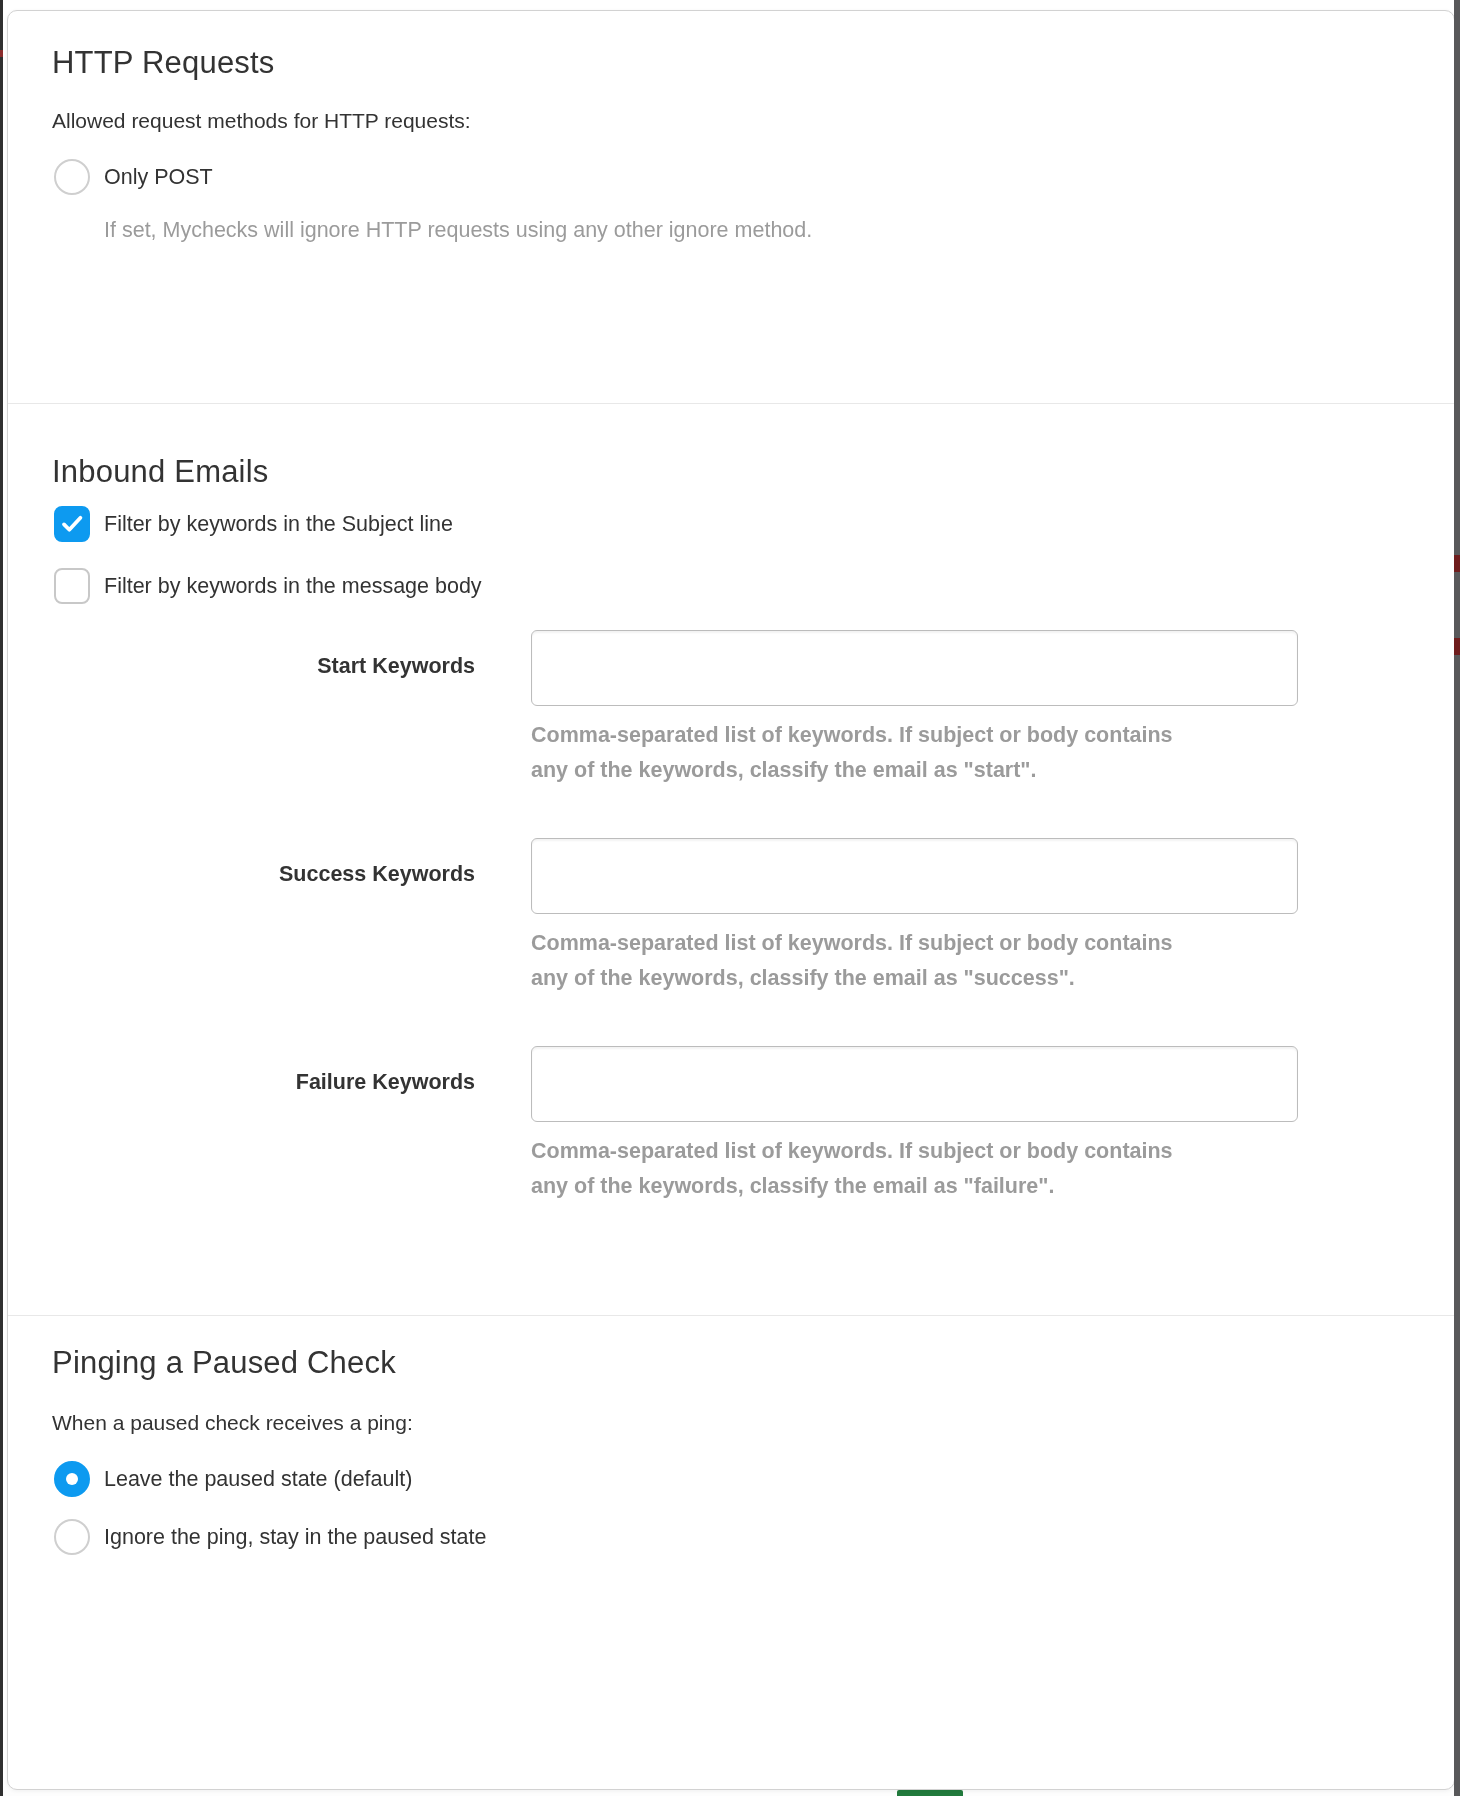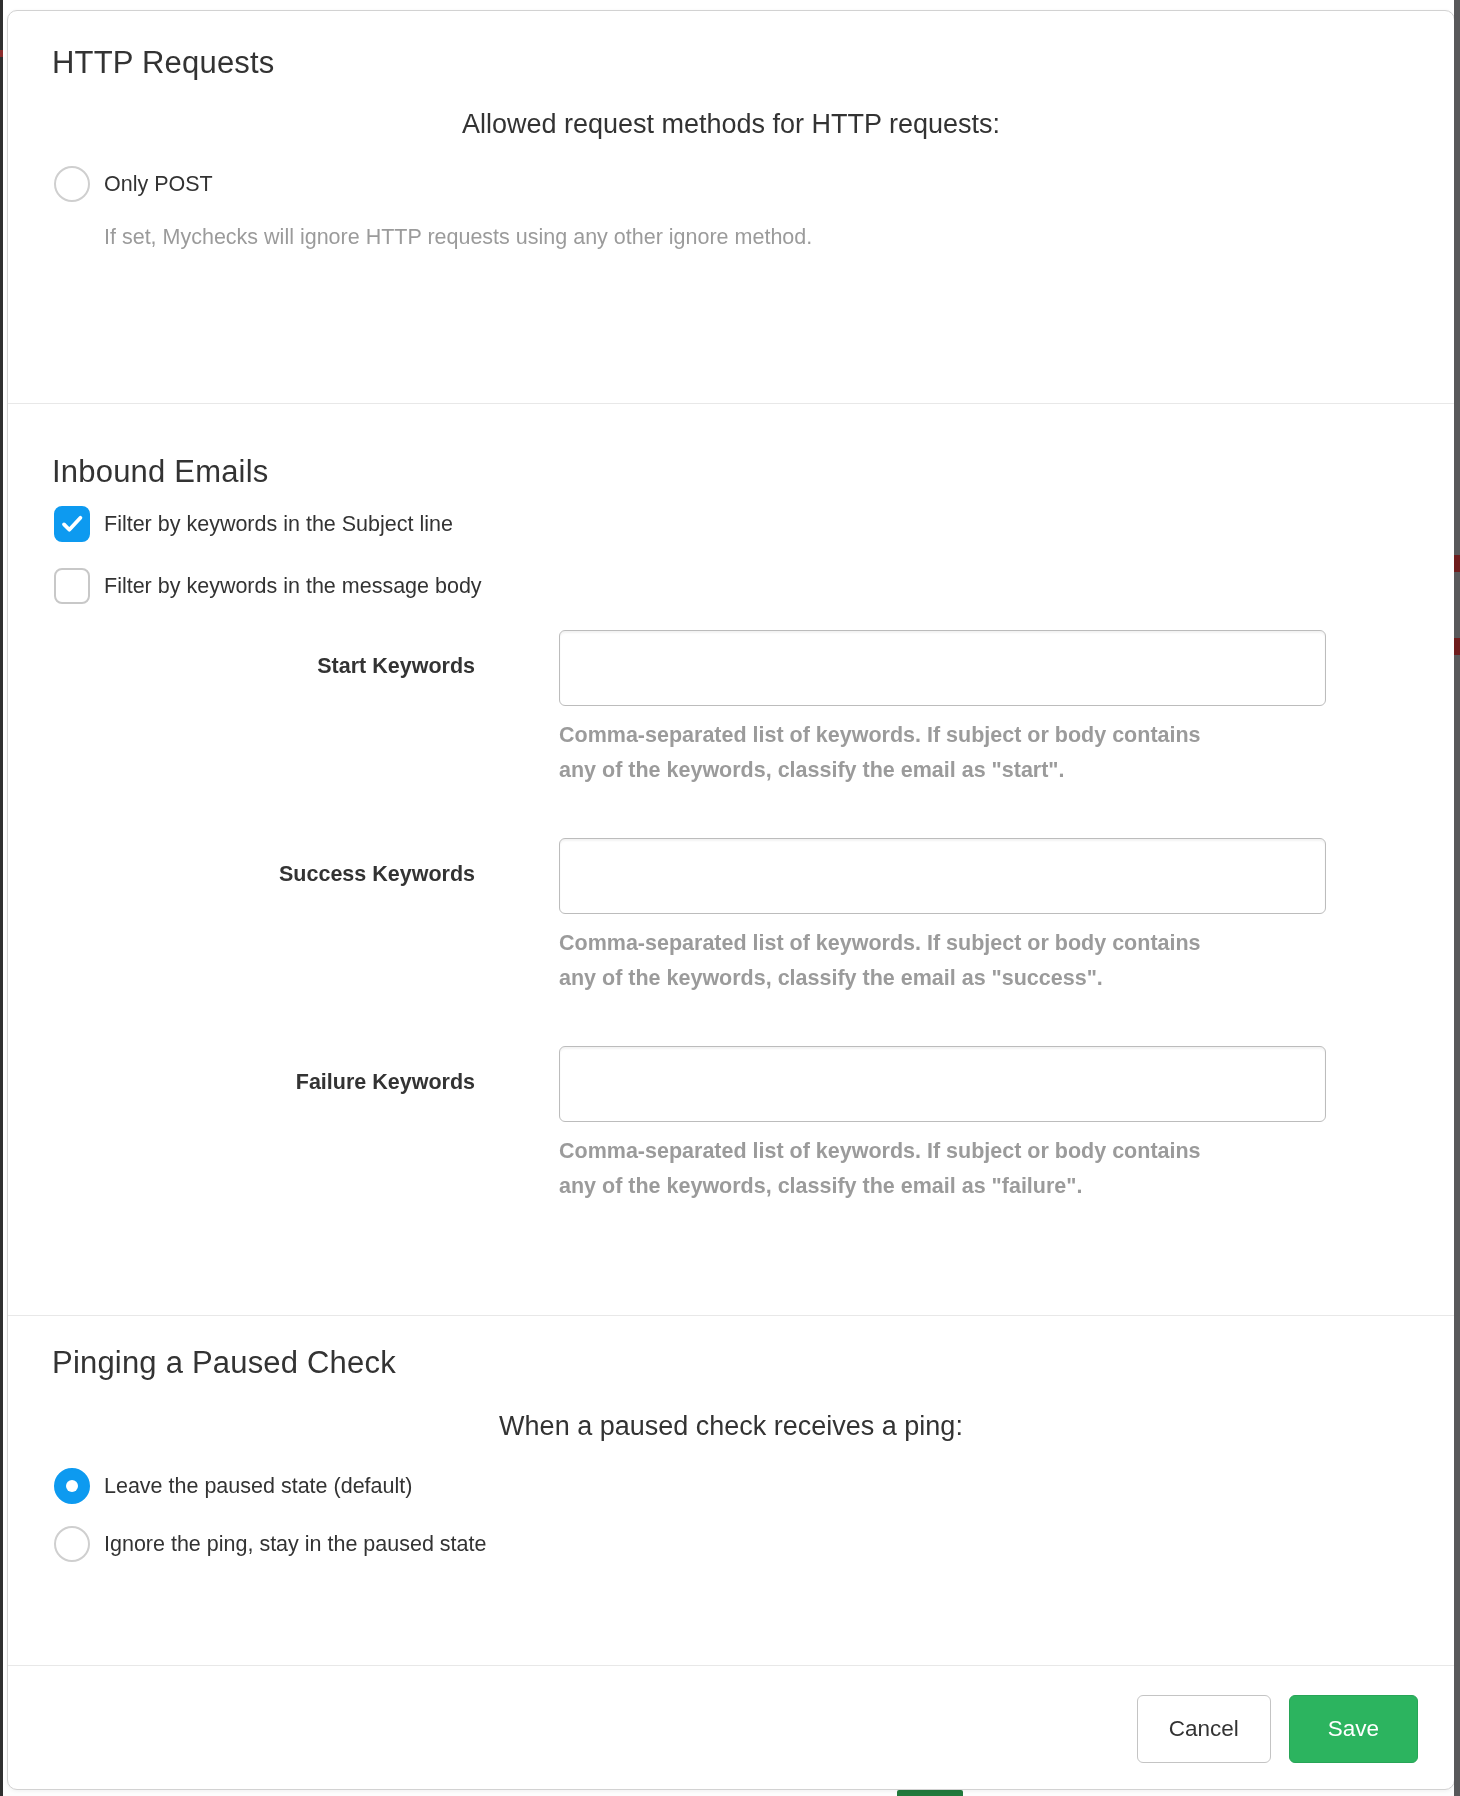--- a/index.html
+++ b/index.html
@@ -65,21 +65,21 @@
   .modal-footer {
     height: 126px; border-top: 1px solid #e8e8e8;
     display: flex; align-items: center; justify-content: flex-end;
     padding: 0 36px; gap: 18px;
   }
 
   h2.sec-title { font-size: 31px; font-weight: 400; color: #333; letter-spacing: 0.2px; }
   .section-http h2.sec-title { margin-bottom: 28px; }
   .section-emails h2.sec-title { margin-bottom: 16px; }
   .section-ping h2.sec-title { margin-bottom: 30px; }
-  .intro-label { font-size: 27px; color: #333; margin-bottom: 26px; text-align: center; }
+  .intro-label { font-size: 21px; color: #333; margin-bottom: 26px; }
 
   
   .choice-row { display: flex; align-items: center; gap: 14px; margin-left: 2px; margin-bottom: 22px; }
   .radio {
     width: 36px; height: 36px; border-radius: 50%; flex: 0 0 36px;
     position: relative; background: #fff; border: 2px solid #cfcfcf;
   }
   .radio.selected { background: #0d9af0; border-color: #0d9af0; }
   .radio.selected::after {
     content: ""; position: absolute; left: 50%; top: 50%;
@@ -94,21 +94,21 @@
   .checkbox {
     width: 36px; height: 36px; border-radius: 8px; flex: 0 0 36px;
     background: #fff; border: 2px solid #c8c8c8; position: relative;
   }
   .checkbox.checked { background: #0d9af0; border-color: #0d9af0; }
   .checkbox .check-icon { position: absolute; inset: 0; display: none; }
   .checkbox.checked .check-icon { display: block; }
 
   
   .form-area { margin-top: 26px; }
-  .form-row { display: flex; margin-bottom: 50px; gap: 28px; }
+  .form-row { display: flex; margin-bottom: 50px; }
   .form-row:last-child { margin-bottom: 0; }
   .form-label-col {
     width: 479px; flex: 0 0 479px; text-align: right; padding-right: 56px;
     padding-top: 24px; font-size: 21.5px; font-weight: bold; color: #333;
   }
   .form-input-col { flex: 1; }
   .text-input {
     width: 767px; height: 76px; border: 1px solid #bcbcbc; border-radius: 6px;
     background: #fff; box-shadow: inset 0 2px 2px rgba(0,0,0,0.05);
     font-size: 22px; padding: 0 18px; color: #333; outline: none;
@@ -220,19 +220,15 @@
         <span class="radio selected"></span>
         <span class="choice-label">Leave the paused state (default)</span>
       </div>
 
       <div class="choice-row">
         <span class="radio"></span>
         <span class="choice-label">Ignore the ping, stay in the paused state</span>
       </div>
     </div>
 
-    <div class="modal-footer">
-      <button class="btn btn-cancel">Cancel</button>
-      <button class="btn btn-save">Save</button>
-    </div>
 
   </div>
 </div>
 
 </body></html>

